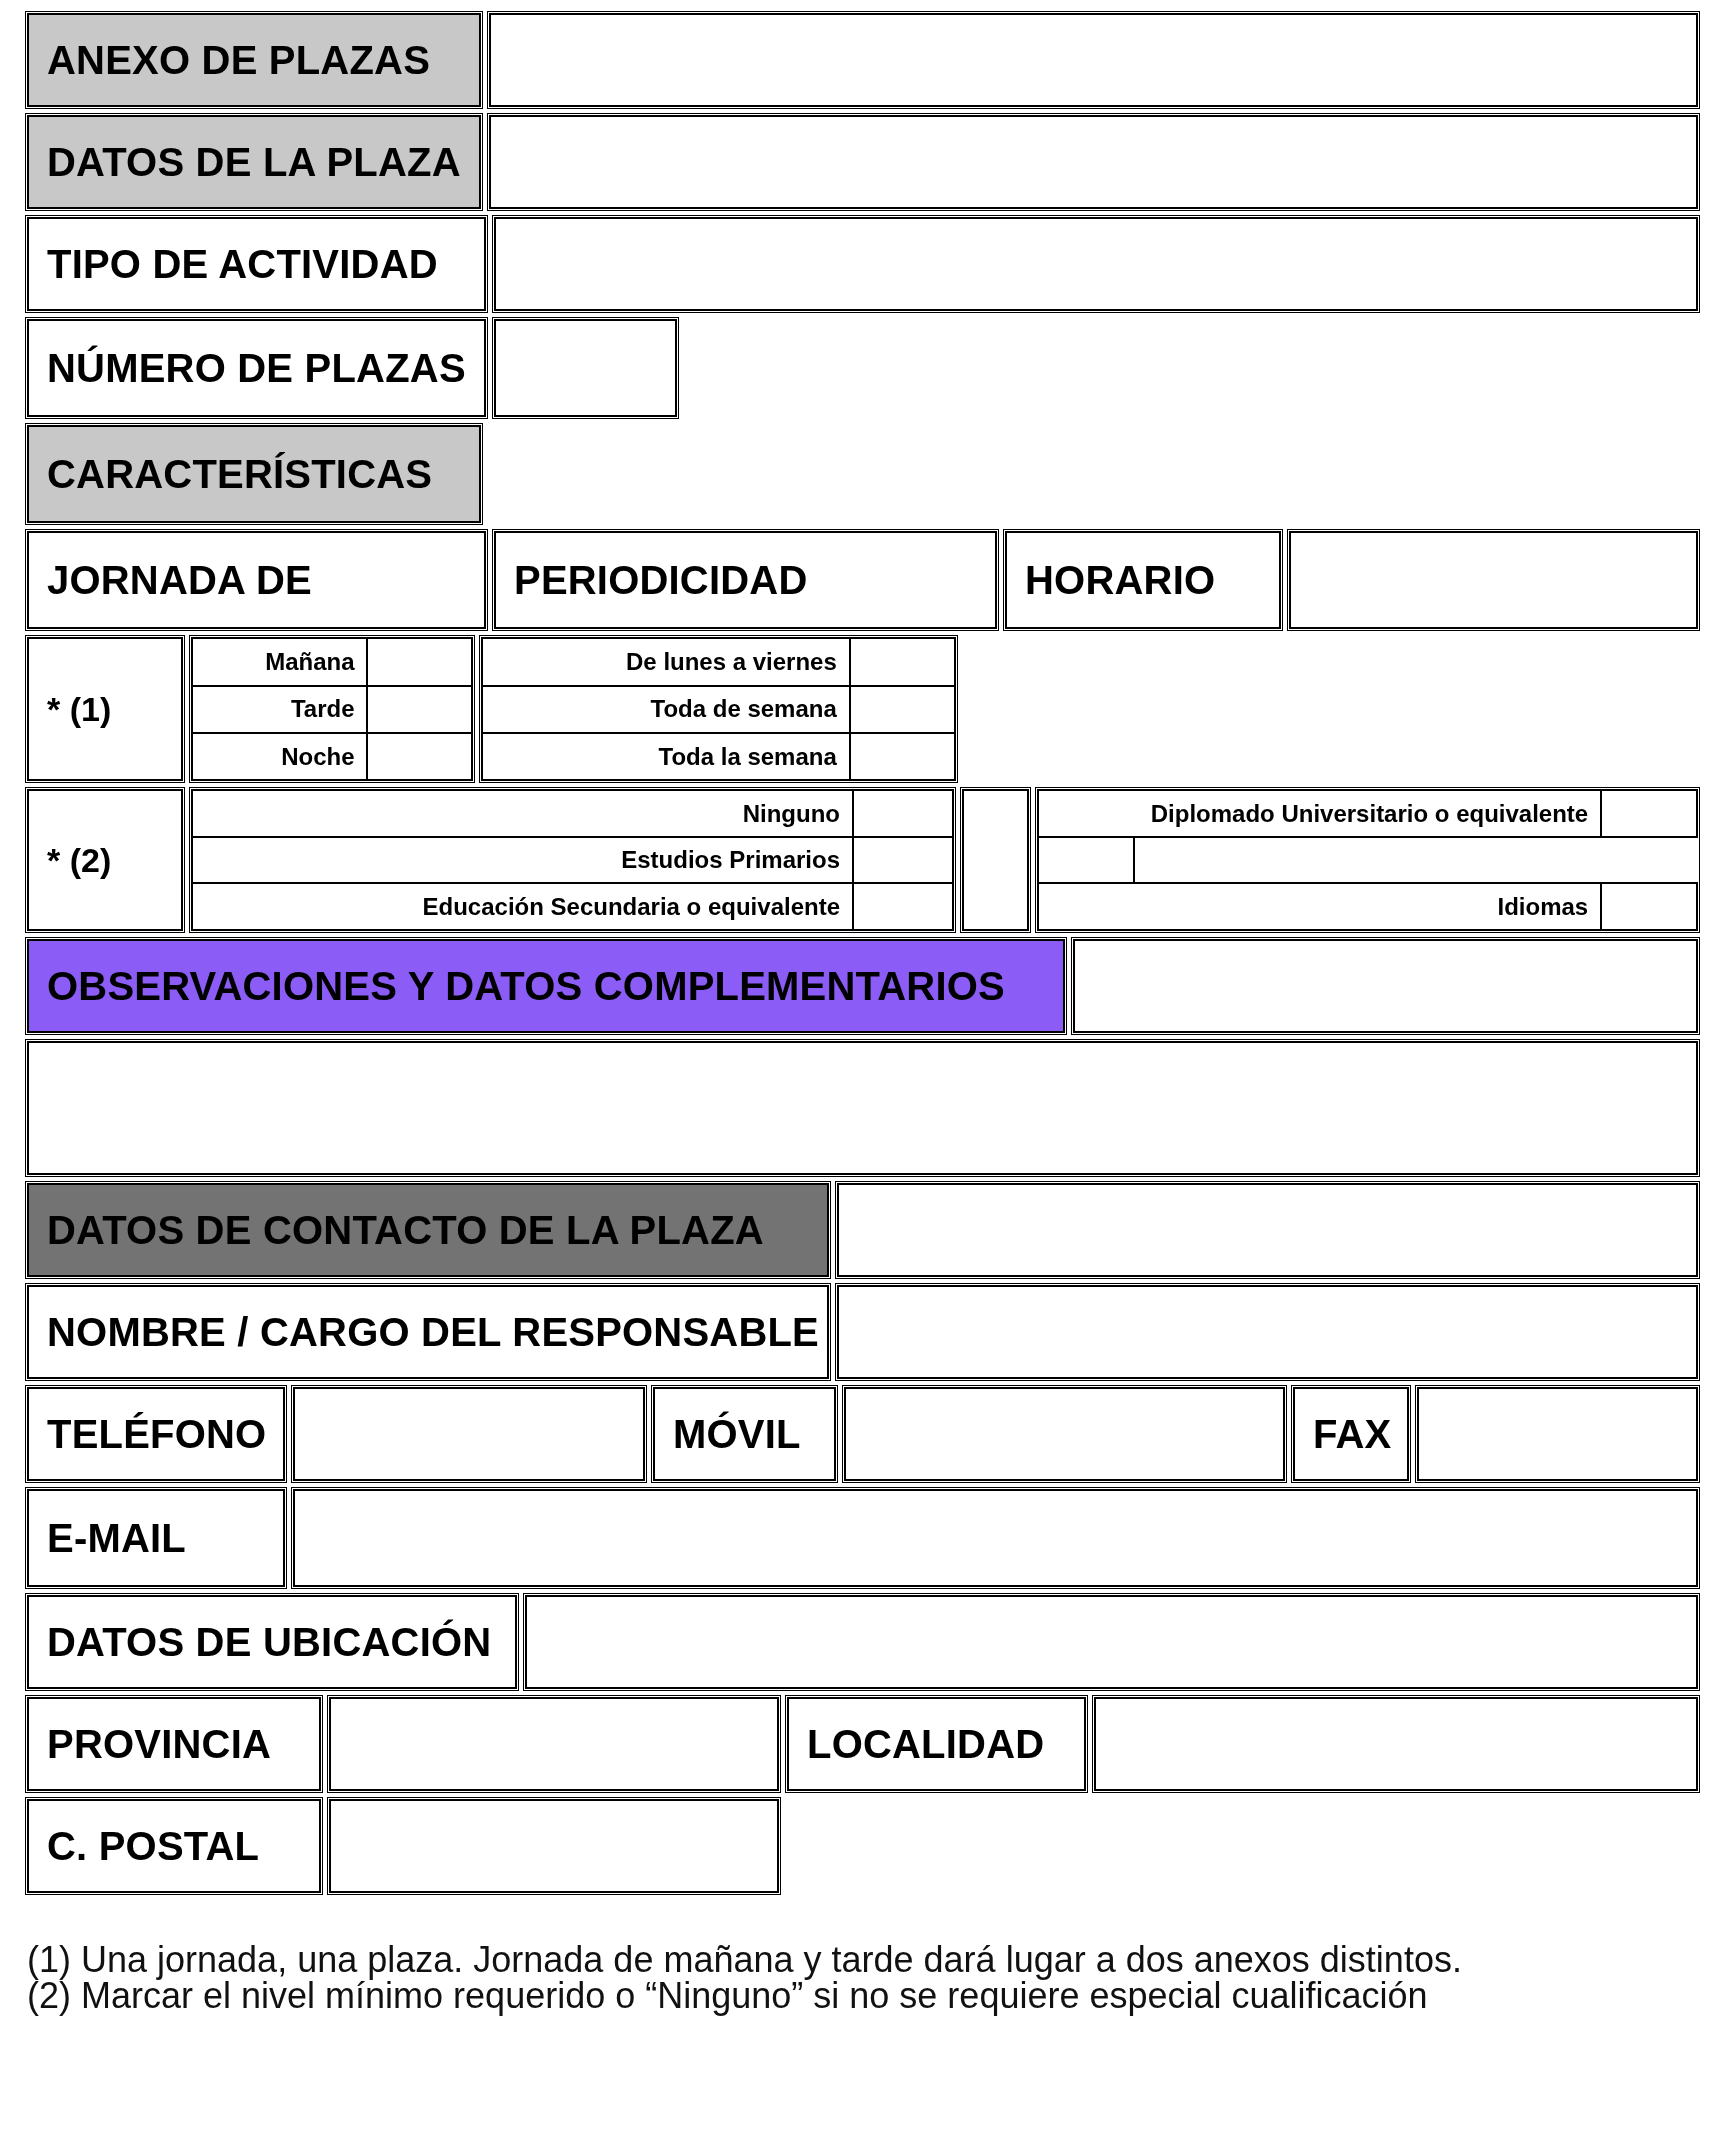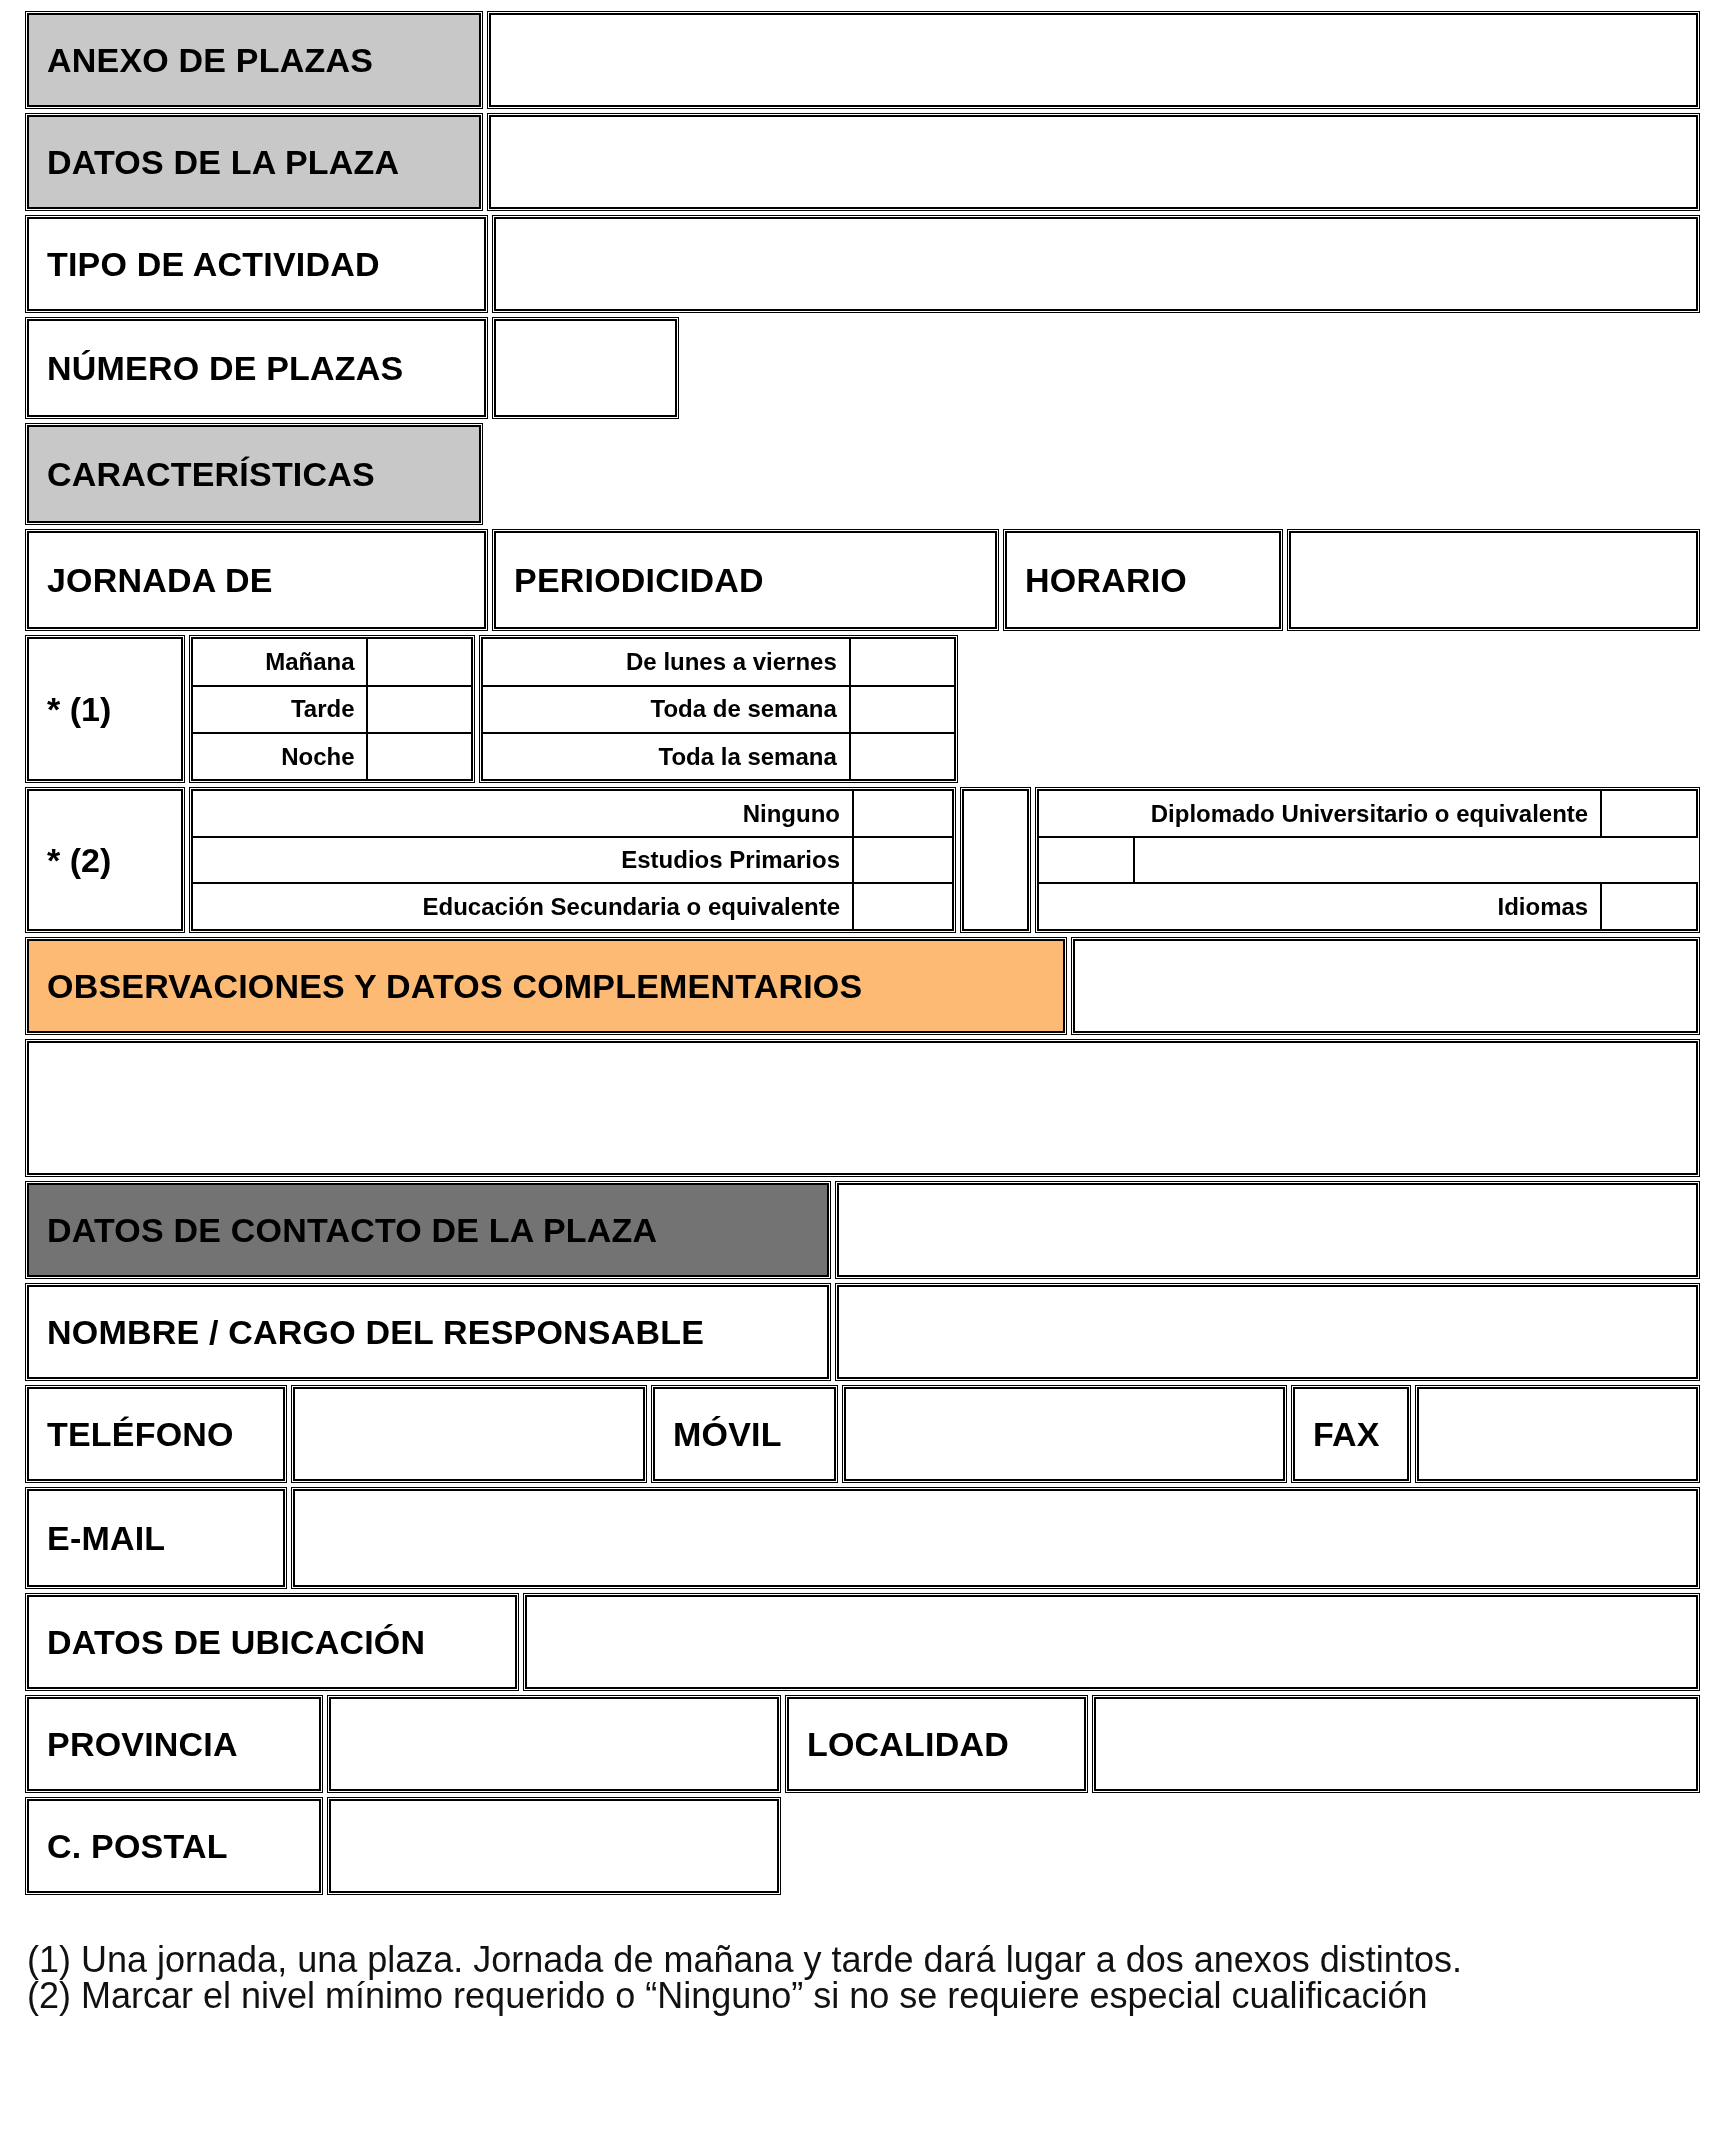--- a/index.html
+++ b/index.html
@@ -25,21 +25,21 @@
     border: 2.7px solid #000;
     outline: 0.9px solid #000;
     outline-offset: 1.8px;
     background: #fff;
     display: flex;
     align-items: center;
     padding: 0 18px;
     min-height: 100%;
   }
   .gray { background: #c8c8c8; }
-  .lbl { font-weight: 700; font-size: 34px; white-space: nowrap; letter-spacing: 0.2px; }
+  .lbl { font-weight: 700; font-size: 40px; white-space: nowrap; letter-spacing: 0.2px; }
   .star { font-weight: 700; font-size: 34px; }
   .flex1 { flex: 1; }
 
   
   .stack {
     display: flex;
     flex-direction: column;
     outline: 0.9px solid #000;
     outline-offset: 1.8px;
   }
@@ -166,21 +166,21 @@
         <div class="cell chk" style="width:98px"></div>
       </div>
       <div class="subrow" style="height:49px">
         <div class="cell opt" style="width:566px">Idiomas</div>
         <div class="cell chk" style="width:98px"></div>
       </div>
     </div>
   </div>
 
   <div class="row" style="height:94px">
-    <div class="cell gray lbl" style="width: 1038px; background: #fdba74;">OBSERVACIONES Y DATOS COMPLEMENTARIOS</div>
+    <div class="cell gray lbl" style="width: 1038px; background: #8b5cf6;">OBSERVACIONES Y DATOS COMPLEMENTARIOS</div>
     <div class="cell flex1"></div>
   </div>
 
   <div class="cell" style="height:134px"></div>
 
   <div class="row" style="height:94px">
     <div class="cell gray lbl" style="width: 802px; background: #737373;">DATOS DE CONTACTO DE LA PLAZA</div>
     <div class="cell flex1"></div>
   </div>
 

